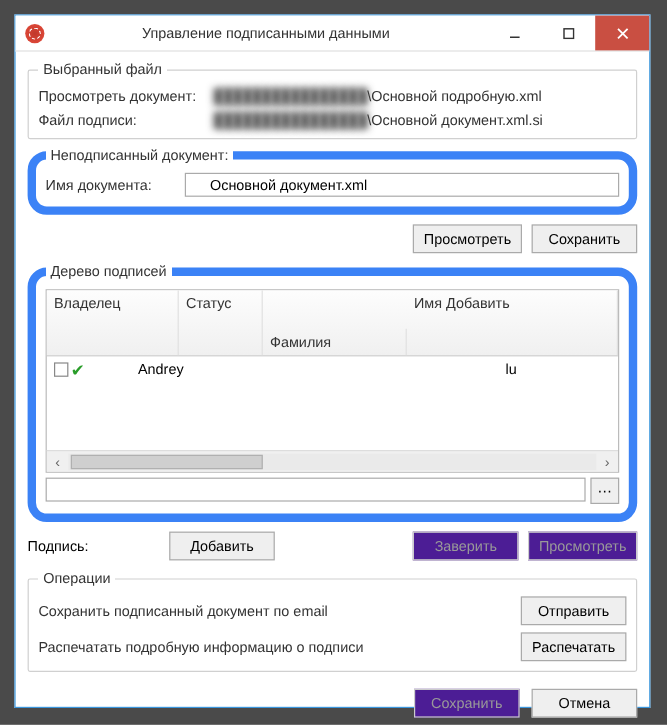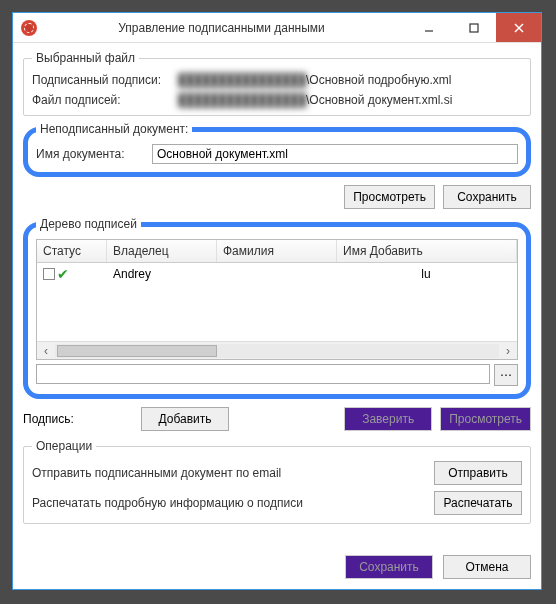--- a/index.html
+++ b/index.html
@@ -8,38 +8,38 @@
     .titlebar { background: #fff; height: 30px; display: flex; align-items: center; border-bottom: 1px solid #e0e0e0; }
     .app-icon { width: 16px; height: 16px; border-radius: 50%; background: radial-gradient(circle, #c0392b, #e74c3c); margin-left: 8px; position: relative; }
     .app-icon::after { content: ''; position: absolute; inset: 3px; border: 1px dashed #fff; border-radius: 50%; }
     .title { flex: 1; text-align: center; color: #333; }
     .winbtns { display: flex; }
     .winbtn { width: 45px; height: 29px; display: flex; align-items: center; justify-content: center; cursor: pointer; }
     .winbtn.close { background: #c94f42; color: #fff; }
     .winbtn svg { width: 10px; height: 10px; }
     .content { padding: 8px 10px; flex: 1; display: flex; flex-direction: column; gap: 6px; }
     fieldset { border: 1px solid #d0d0d0; padding: 8px; border-radius: 2px; }
-    fieldset.hl { border: 5px solid #3b82f6; border-radius: 16px; }
+    fieldset.hl { border: 7px solid #3b82f6; border-radius: 16px; }
     legend { padding: 0 4px; color: #333; }
     .row { display: flex; align-items: center; margin-bottom: 6px; gap: 6px; }
     .row:last-child { margin-bottom: 0; }
     .lbl { width: 140px; color: #333; }
     .val { flex: 1; color: #333; }
     .blurred { color: transparent; text-shadow: 0 0 6px rgba(80,80,80,0.9); letter-spacing: -0.5px; }
-    input[type="text"] { flex: 1; border: 1px solid #aaa; padding: 2px 4px; height: 20px; background: #fff; }
+    input[type="text"] { flex: 1; border: 1px solid #aaa; padding: 2px 20px; height: 20px; background: #fff; }
     .btnrow { display: flex; justify-content: flex-end; gap: 8px; margin: 2px 0; }
     .btnrow.labeled { justify-content: flex-start; align-items: center; }
     button { min-width: 88px; height: 24px; background: #efefef; border: 1px solid #aaa; cursor: pointer; padding: 0 8px; }
     button:disabled { color: #999; border-color: #ccc; background: #4c1d95; cursor: default; }
     .table { border: 1px solid #bbb; background: #fff; }
     .thead { display: flex; background: linear-gradient(#fdfdfd, #f0f0f0); border-bottom: 1px solid #ccc; }
     .th { padding: 4px 6px; border-right: 1px solid #e0e0e0; color: #333; }
     .th.c1 { width: 70px; }
     .th.c2 { width: 110px; }
-    .th.c3 { width: 120px; }
+    .th.c3 { width: 120px; margin-top: 32px; }
     .th.c4 { flex: 1; }
     .tbody { height: 78px; overflow: hidden; }
     .trow { display: flex; align-items: center; padding: 2px 0; }
     .td { padding: 2px 6px; }
     .td.c1 { width: 70px; display: flex; align-items: center; gap: 2px; }
     .td.c2 { width: 110px; }
     .td.c3 { width: 120px; }
     .td.c4 { flex: 1; text-align: center; padding-right: 8px; }
     .chk { width: 12px; height: 12px; border: 1px solid #888; background: #fff; }
     .check-icon { color: #2a9d2a; font-size: 14px; line-height: 1; }
@@ -77,27 +77,27 @@
           </svg>
       </div>
     </div>
   </div>
 
   <div class="content">
 
     <fieldset>
       <legend>Выбранный файл</legend>
       <div class="row">
-        <span class="lbl">Подписанный подписи:</span>
+        <span class="lbl">Просмотреть документ:</span>
         <span class="val">
           <span class="blurred">████████████████</span><span>\Основной подробную.xml</span>
         </span>
       </div>
       <div class="row">
-        <span class="lbl">Файл подписей:</span>
+        <span class="lbl">Файл подписи:</span>
         <span class="val">
           <span class="blurred">████████████████</span><span>\Основной документ.xml.si</span>
         </span>
       </div>
     </fieldset>
 
     <fieldset class="hl">
       <legend>Неподписанный документ:</legend>
       <div class="row">
         <span class="lbl" style="width:110px">Имя документа:</span>
@@ -107,22 +107,22 @@
 
     <div class="btnrow">
       <button>Просмотреть</button>
       <button>Сохранить</button>
     </div>
 
     <fieldset class="hl">
       <legend>Дерево подписей</legend>
       <div class="table">
         <div class="thead">
+          <div class="th c2">Владелец</div>
           <div class="th c1">Статус</div>
-          <div class="th c2">Владелец</div>
           <div class="th c3">Фамилия</div>
           <div class="th c4">Имя Добавить</div>
         </div>
         <div class="tbody">
           <div class="trow">
             <div class="td c1">
               <span class="chk"></span>
               <span class="check-icon">✔</span>
             </div>
             <div class="td c2">Andrey</div>
@@ -150,21 +150,21 @@
       <span style="width:110px">Подпись:</span>
       <button>Добавить</button>
       <div style="flex:1"></div>
       <button disabled="">Заверить</button>
       <button disabled="">Просмотреть</button>
     </div>
 
     <fieldset>
       <legend>Операции</legend>
       <div class="row">
-        <span class="val">Отправить подписанными документ по email</span>
+        <span class="val">Сохранить подписанный документ по email</span>
         <button>Отправить</button>
       </div>
       <div class="row">
         <span class="val">Распечатать подробную информацию о подписи</span>
         <button>Распечатать</button>
       </div>
     </fieldset>
 
   </div>
 

